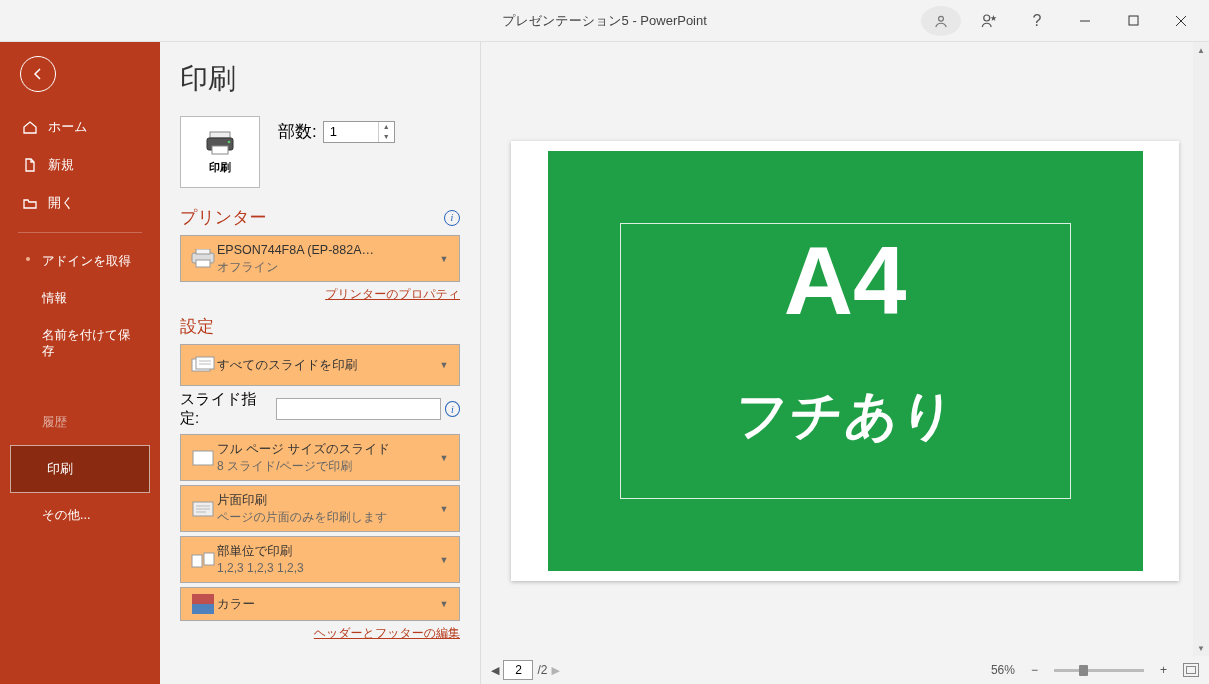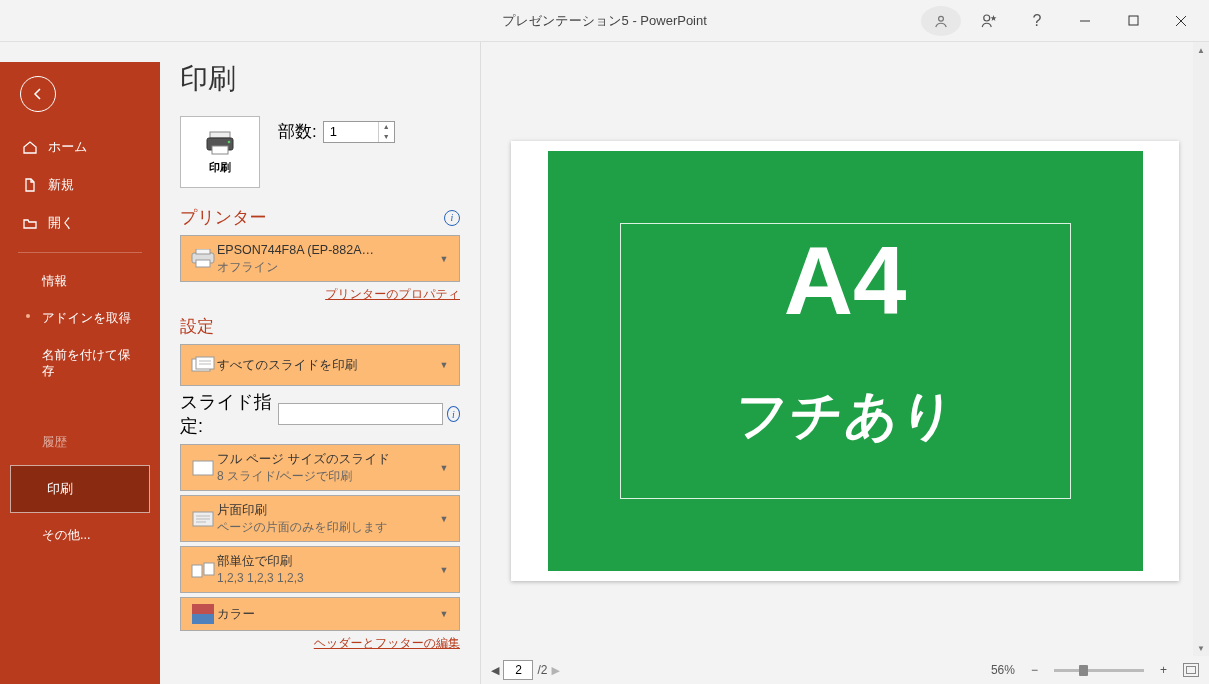--- a/index.html
+++ b/index.html
@@ -6,21 +6,21 @@
 body { width: 1209px; height: 684px; background: #f3f3f3; overflow: hidden; position: relative; }
 
 .titlebar { height: 42px; background: #f3f3f3; display: flex; align-items: center; position: relative; border-bottom: 1px solid #e0e0e0; }
 .titlebar .title { position: absolute; left: 50%; transform: translateX(-50%); font-size: 13px; color: #444; }
 .titlebar .controls { position: absolute; right: 8px; display: flex; align-items: center; gap: 8px; }
 .titlebar .controls > div { width: 40px; height: 30px; display: flex; align-items: center; justify-content: center; color: #555; }
 .titlebar .avatar { width: 28px; height: 28px; border-radius: 50%; background: #e8e8e8; display: flex; align-items: center; justify-content: center; }
 
 .main { display: flex; height: calc(684px - 42px); }
 
-.sidebar { width: 160px; background: #b83b1d; color: #fff; padding-top: 14px; display: flex; flex-direction: column; margin-top: 20px; }
+.sidebar { width: 160px; background: #b83b1d; color: #fff; padding-top: 14px; display: flex; flex-direction: column; }
 .back-btn { width: 36px; height: 36px; border: 1.5px solid #fff; border-radius: 50%; margin-left: 20px; display: flex; align-items: center; justify-content: center; margin-bottom: 16px; }
 .nav-item { padding: 10px 22px; font-size: 13px; display: flex; align-items: center; gap: 10px; cursor: pointer; }
 .nav-item.disabled { opacity: 0.55; }
 .nav-sep { height: 1px; background: rgba(255,255,255,0.25); margin: 10px 18px; }
 .nav-indent { padding-left: 42px; font-size: 12.5px; }
 .nav-item.print-sel { margin: 4px 10px; border: 1px solid rgba(255,255,255,0.6); padding: 14px 36px; background: #8a2a10; }
 
 .content { flex: 1; display: flex; background: #f3f3f3; }
 
 .settings { width: 320px; padding: 18px 20px; overflow-y: auto; }
@@ -40,21 +40,21 @@
 
 .dropdown { border: 1px solid #aaa; background: #fdba74; display: flex; align-items: center; padding: 6px 8px; margin-bottom: 4px; position: relative; min-height: 42px; }
 .dropdown .dd-icon { width: 28px; flex-shrink: 0; display: flex; align-items: center; justify-content: center; }
 .dropdown .dd-text { flex: 1; font-size: 12.5px; line-height: 1.35; color: #333; overflow: hidden; }
 .dropdown .dd-text .sub { color: #666; font-size: 12px; }
 .dropdown .dd-arrow { width: 14px; color: #666; font-size: 9px; display: flex; align-items: center; justify-content: center; }
 
 .link { color: #b83b1d; text-decoration: underline; font-size: 12px; text-align: right; display: block; margin: 2px 0 12px; }
 
 .slide-spec { display: flex; align-items: center; gap: 4px; margin: 4px 0 6px; }
-.slide-spec .lbl { font-size: 18px; }
+.slide-spec .lbl { font-size: 15px; }
 .slide-spec input { flex: 1; border: 1px solid #aaa; height: 22px; padding: 0 4px; font-size: 12px; }
 
 .color-swatch { width: 22px; height: 20px; display: flex; flex-direction: column; }
 .color-swatch div { flex: 1; }
 
 .preview { flex: 1; background: #f3f3f3; display: flex; flex-direction: column; position: relative; border-left: 1px solid #ddd; }
 .preview-canvas-wrap { flex: 1; display: flex; align-items: center; justify-content: center; padding: 24px 28px 0; position: relative; }
 .paper { width: 668px; height: 440px; background: #fff; box-shadow: 0 1px 4px rgba(0,0,0,0.25); display: flex; align-items: center; justify-content: center; }
 .slide-green { width: 595px; height: 420px; background: #1fa046; display: flex; align-items: center; justify-content: center; position: relative; }
 .slide-inner-border { position: absolute; top: 72px; left: 72px; right: 72px; bottom: 72px; border: 1.5px solid rgba(255,255,255,0.85); }
@@ -136,27 +136,27 @@
         </svg>
       <span>新規</span>
     </div>
     <div class="nav-item">
       <svg width="16" height="16" viewBox="0 0 16 16" fill="none" stroke="#fff" stroke-width="1.3">
           <path d="M2 5h4l1 2h7v6H2z"></path>
         </svg>
       <span>開く</span>
     </div>
     <div class="nav-sep"></div>
-    <div class="nav-item nav-indent">
-        <span>情報</span>
-      </div>
     <div class="nav-item nav-indent" style="position:relative">
       <span style="position:absolute;left:26px;top:14px;width:4px;height:4px;background:#f3b18f;border-radius:50%"></span>
       <span>アドインを取得</span>
     </div>
+    <div class="nav-item nav-indent">
+        <span>情報</span>
+      </div>
     <div class="nav-item nav-indent" style="line-height:1.3">
         <span>名前を付けて保存</span>
       </div>
     <div style="flex:0 0 34px"></div>
     <div class="nav-item nav-indent disabled">
         <span>履歴</span>
       </div>
     <div class="nav-item print-sel">
         <span>印刷</span>
       </div>

